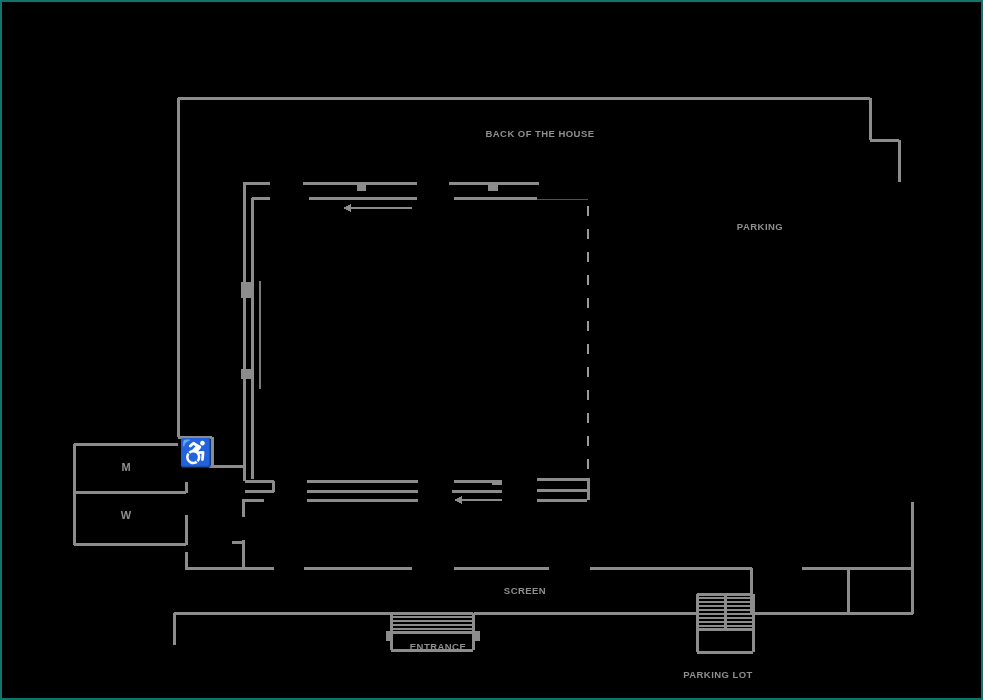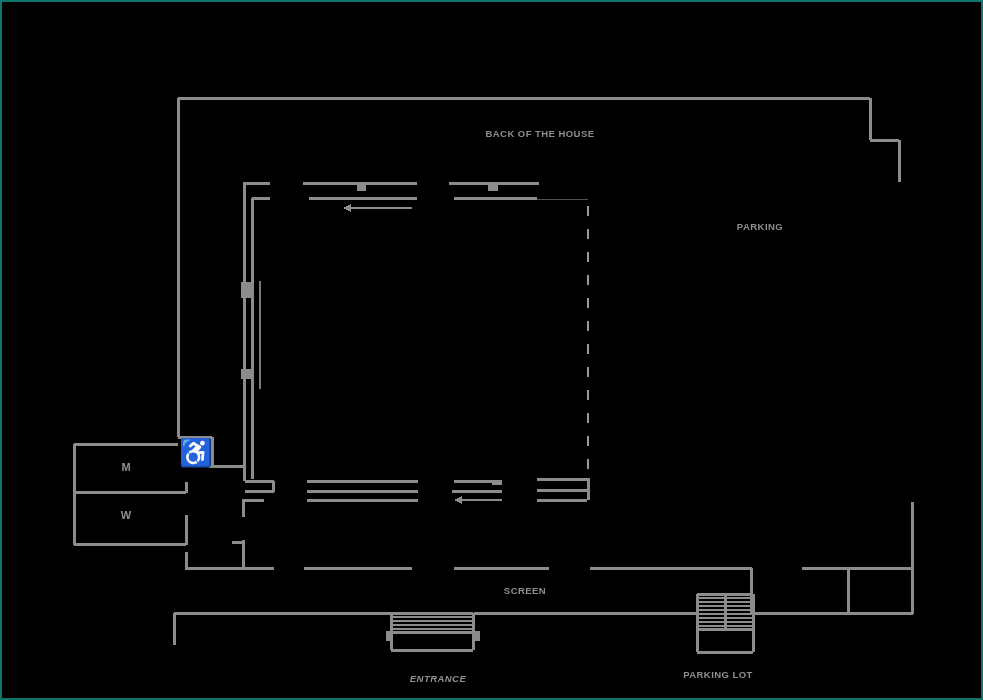--- a/index.html
+++ b/index.html
@@ -123,19 +123,19 @@
       <rect x="490" y="478" width="10" height="5" fill="#8c8c8c"></rect>
       <rect x="384" y="629" width="5" height="10" fill="#8c8c8c"></rect>
       <rect x="471" y="629" width="7" height="10" fill="#8c8c8c"></rect>
       <polygon points="341,206 349,202 349,210" fill="#8c8c8c"></polygon>
       <polygon points="452,498 460,494 460,502" fill="#8c8c8c"></polygon>
     </svg>
 
   <div class="plan-label" style="left: 538px; top: 131px;">BACK OF THE HOUSE</div>
   <div class="plan-label" style="left: 758px; top: 224px;">PARKING</div>
   <div class="plan-label" style="left: 523px; top: 588px;">SCREEN</div>
-  <div class="plan-label" style="left: 436px; top: 676px; font-style: italic;">ENTRANCE</div>
+  <div class="plan-label" style="left: 436px; top: 644px;">ENTRANCE</div>
   <div class="plan-label" style="left: 716px; top: 672px;">PARKING LOT</div>
   <div class="plan-label room-label" style="left: 124px; top: 465px;">M</div>
   <div class="plan-label room-label" style="left: 124px; top: 513px;">W</div>
 
   <div class="plan-icon" style="left: 194px; top: 451px;">♿</div>
 </div>
 
 </body></html>

